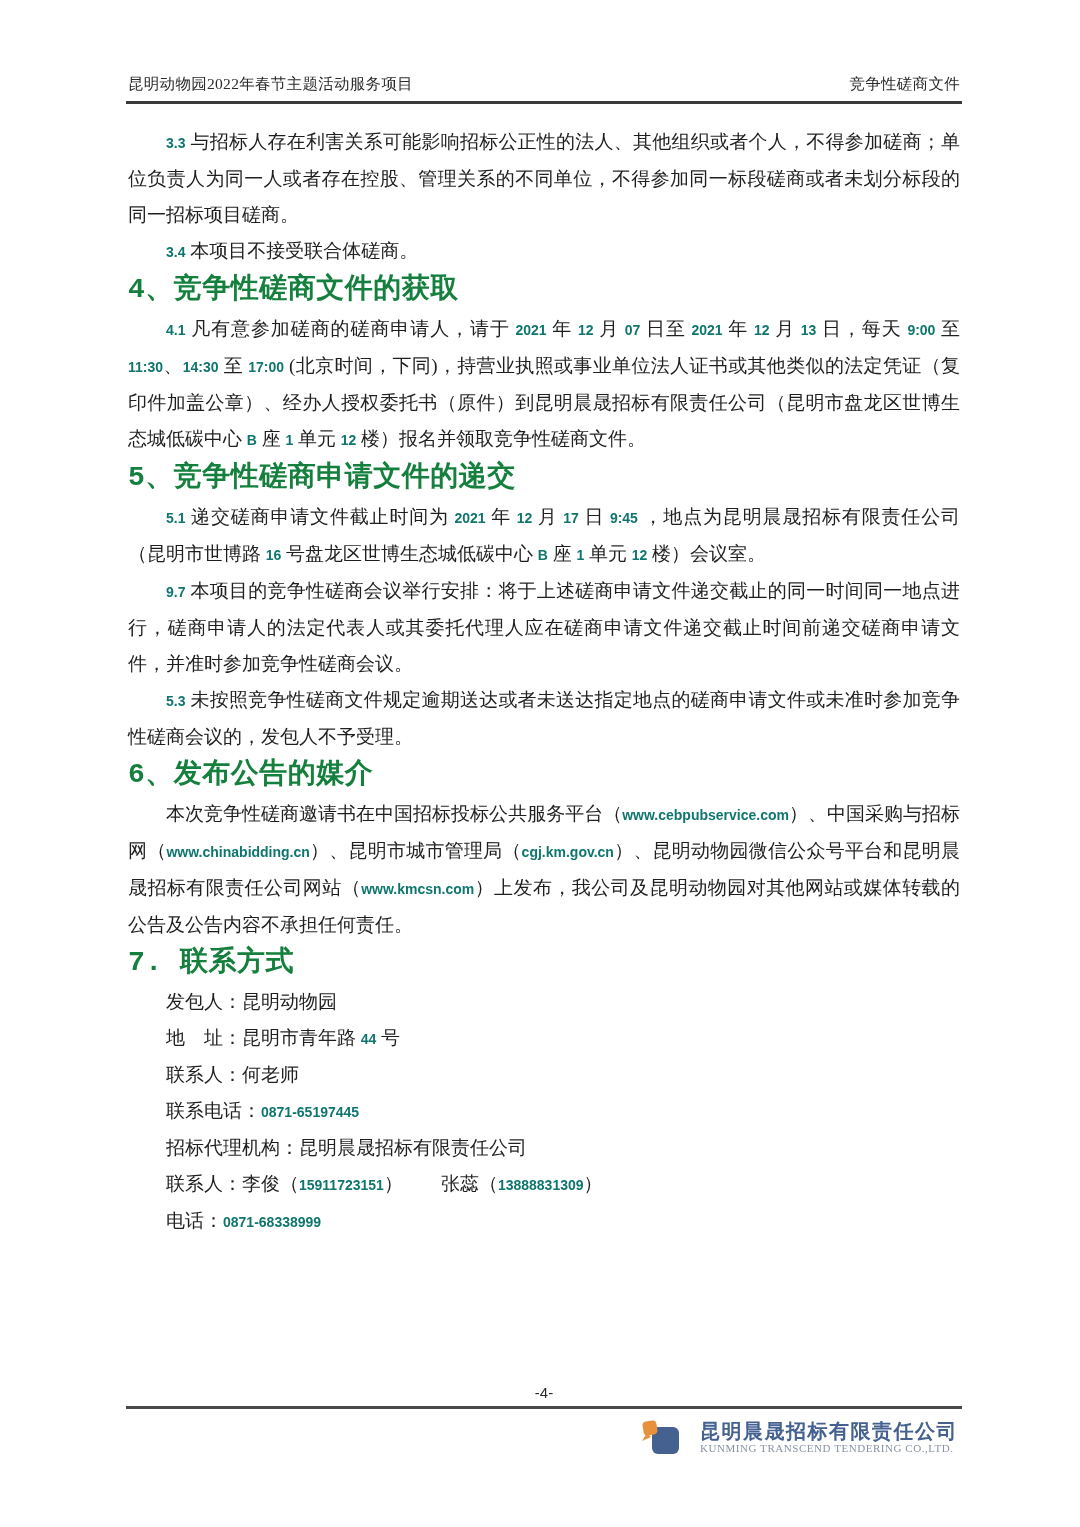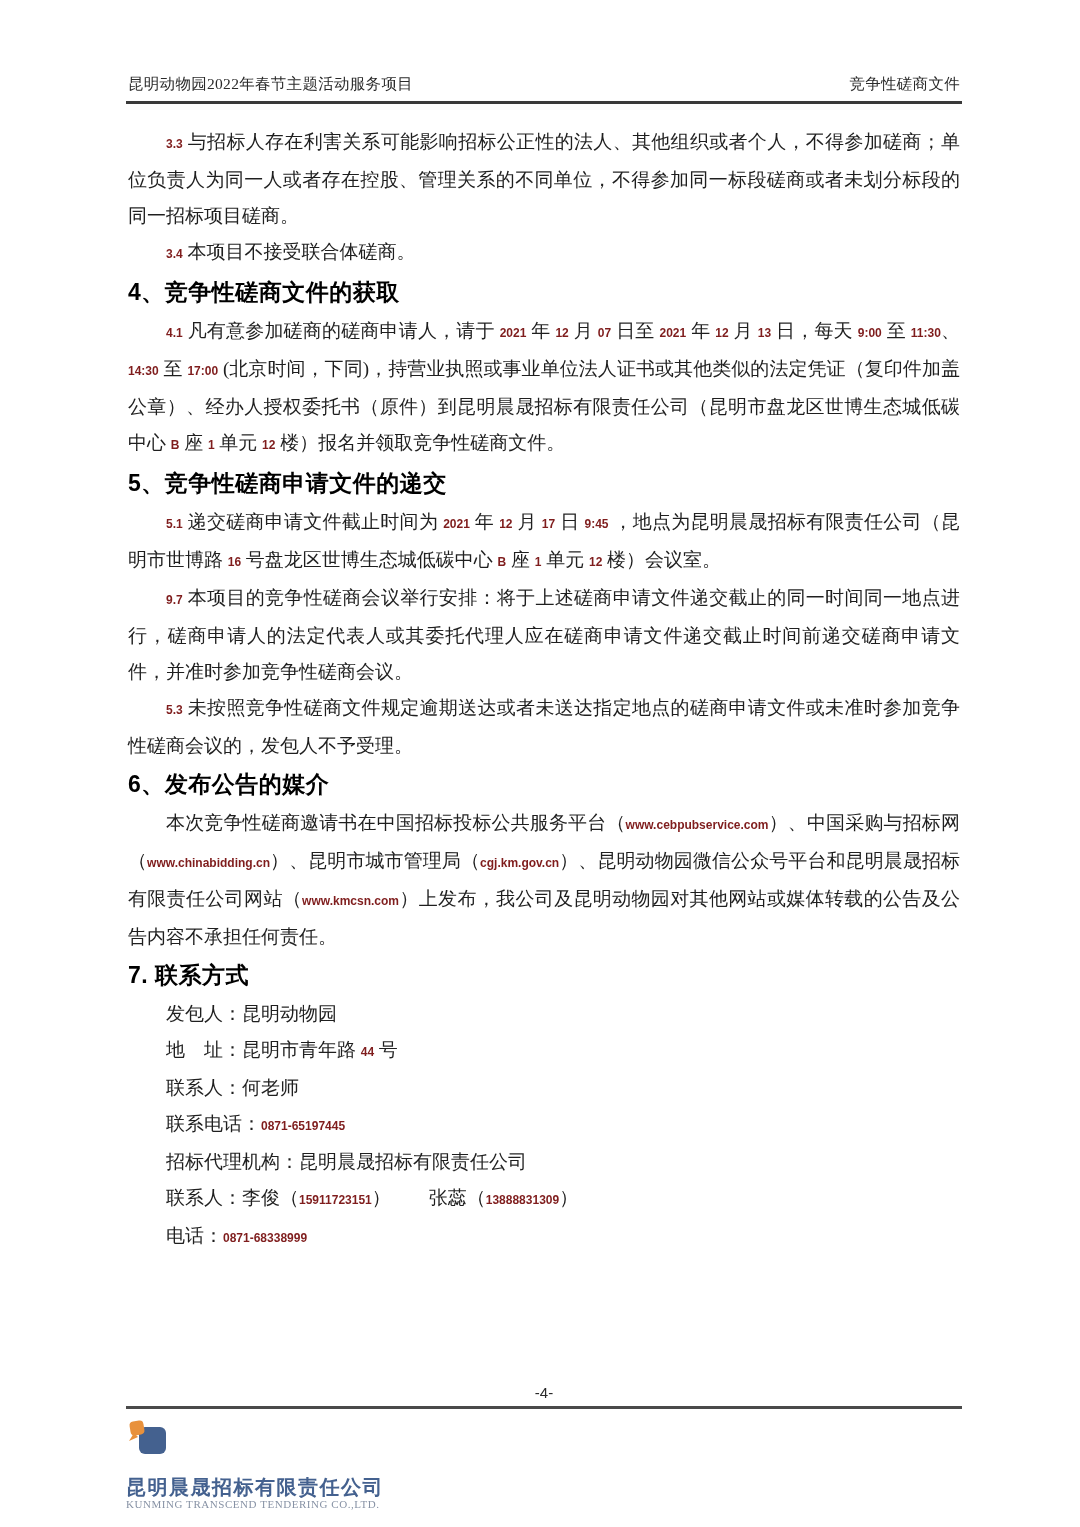--- a/index.html
+++ b/index.html
@@ -26,45 +26,45 @@
     position:absolute;top:124px;left:128px;width:832px;
   }
   .para{
     margin:0;
     font-size:19px;line-height:36px;
     text-indent:38px;text-align:justify;
     color:#1f1f1f;
   }
   .sec-heading{
     margin:5px 0 6px 0;
-    font-family:Liberation Sans, sans-serif;
-    font-weight:700;font-size:23px;line-height:30px;
-    color:#000000;letter-spacing:0.5px;
+    font-family:Liberation Mono, monospace;
+    font-weight:700;font-size:28px;line-height:30px;
+    color:#15803d;letter-spacing:0.5px;
   }
   .contact-line{
     font-size:19px;line-height:36px;
     padding-left:38px;color:#1f1f1f;
   }
   
   .content b{
     font-family:"Liberation Sans","DejaVu Sans",sans-serif;
-    font-weight:700;font-size:12px;color:#7f1d1d;
+    font-weight:700;font-size:14px;color:#0f766e;
   }
   
   .footer{
     position:absolute;left:126px;top:1383px;width:836px;
   }
   .pageno{
     text-align:center;font-size:15px;line-height:20px;color:#2a2a2a;
     font-family:"Liberation Sans","DejaVu Sans",sans-serif;
   }
   .footer-rule{height:3px;background:#4a4a4a;margin-top:3px;}
   .logo-row{
-    display:flex;justify-content:flex-end;align-items:flex-start;
-    gap:20px;margin-top:9px;padding-right:4px;flex-direction:column;
+    display:flex;justify-content:flex-end;align-items:center;
+    gap:20px;margin-top:9px;padding-right:4px;
   }
   .logo-text{display:flex;flex-direction:column;}
   .logo-cn{
     font-family:"Liberation Sans","DejaVu Sans",sans-serif;
     font-weight:700;font-size:20px;line-height:22px;
     letter-spacing:1.5px;color:#44618f;
   }
   .logo-en{
     font-family:Liberation Serif, serif;
     font-size:11px;line-height:11px;letter-spacing:0.55px;color:#8792a5;

